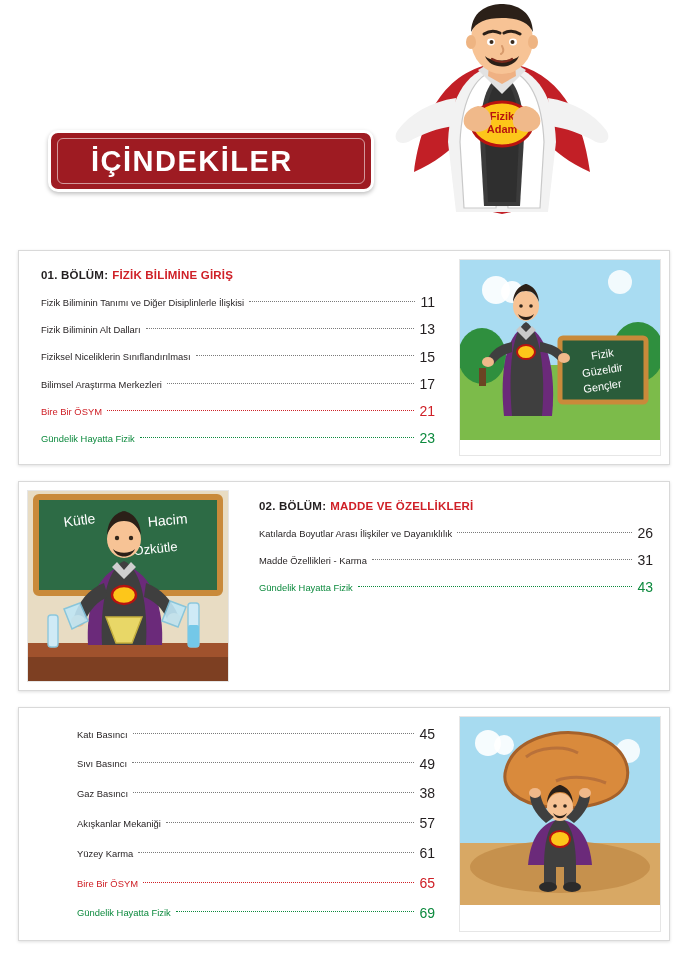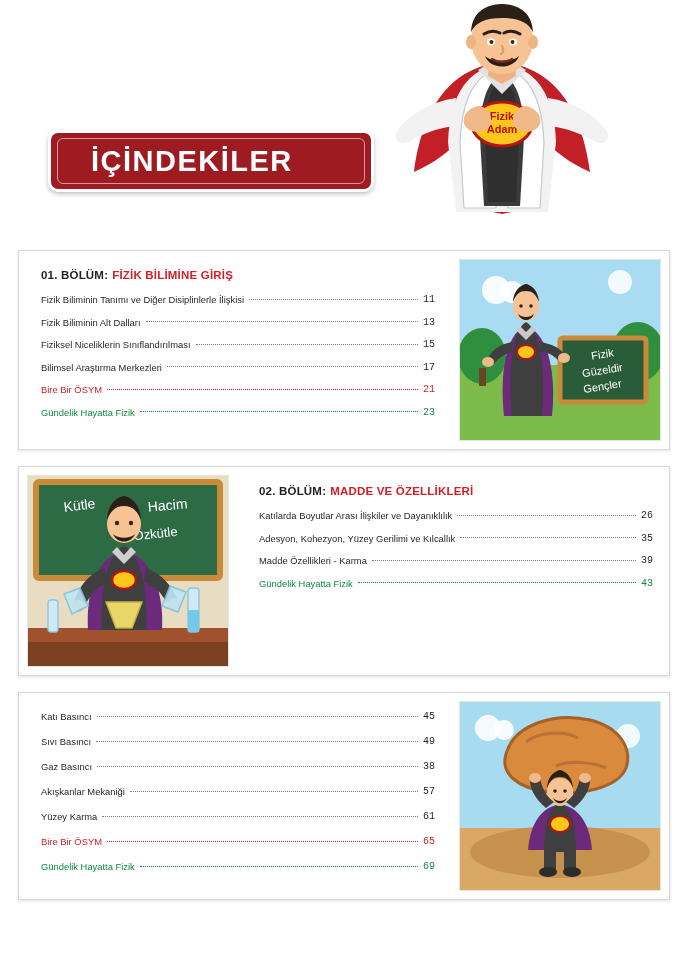--- a/index.html
+++ b/index.html
@@ -108,28 +108,28 @@
     white-space: nowrap;
   }
   .toc-row .label { flex: 0 0 auto; }
   .toc-row .dots {
     flex: 1 1 auto;
     border-bottom: 1px dotted #7a7a7a;
     margin: 0 5px 3px 5px;
     min-width: 8px;
     height: 1px;
   }
-  .toc-row .page { flex: 0 0 auto; font-size: 10px; font-family: Liberation Mono, monospace; }
+  .toc-row .page { flex: 0 0 auto; font-size: 14px; }
 
   .toc-row.c-red  .label, .toc-row.c-red  .page { color: #cf2027; }
   .toc-row.c-green .label, .toc-row.c-green .page { color: #0d8a3e; }
   .toc-row.c-red .dots  { border-bottom-color: #cf2027; }
   .toc-row.c-green .dots{ border-bottom-color: #0d8a3e; }
 
-  .sec-3 .toc-row { margin-bottom: 13px; }
+  .sec-3 .toc-row { margin-bottom: 13px; margin-left: 36px; }
 
   svg { display: block; }
 </style>
 </head>
 <body>
 
 <div class="header">
 
   <div class="hero-wrap">
     <svg width="300" height="240" viewBox="0 0 300 240">
@@ -264,28 +264,23 @@
     <div class="sec-title">
       <span class="num">02. BÖLÜM:</span><span class="name">MADDE VE ÖZELLİKLERİ</span>
     </div>
 
     <div class="toc-row">
       <span class="label">Katılarda Boyutlar Arası İlişkiler ve Dayanıklılık</span>
       <span class="dots"></span>
       <span class="page">26</span>
     </div>
     <div class="toc-row">
-      <span class="label">Adesyon, Kohezyon, Yüzey Gerilimi ve Kılcallık</span>
-      <span class="dots"></span>
-      <span class="page">35</span>
-    </div>
-    <div class="toc-row">
       <span class="label">Madde Özellikleri - Karma</span>
       <span class="dots"></span>
-      <span class="page">39</span>
+      <span class="page">31</span>
     </div>
     <div class="toc-row c-green">
       <span class="label">Gündelik Hayatta Fizik</span>
       <span class="dots"></span>
       <span class="page">43</span>
     </div>
   </div>
 
   <div class="sec-art">
     <svg width="200" height="190" viewBox="0 0 200 190">

